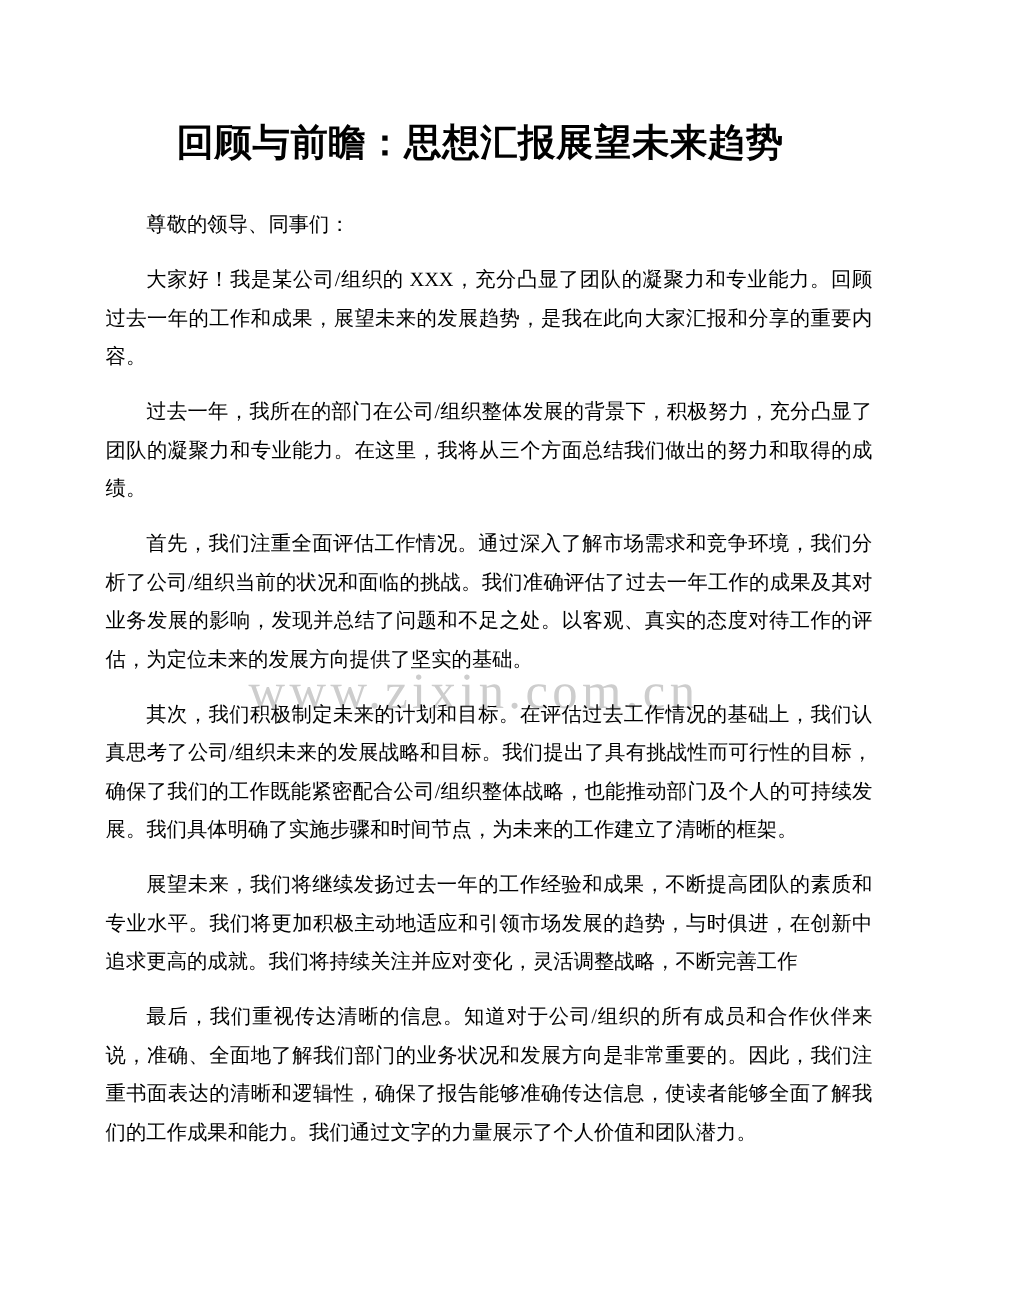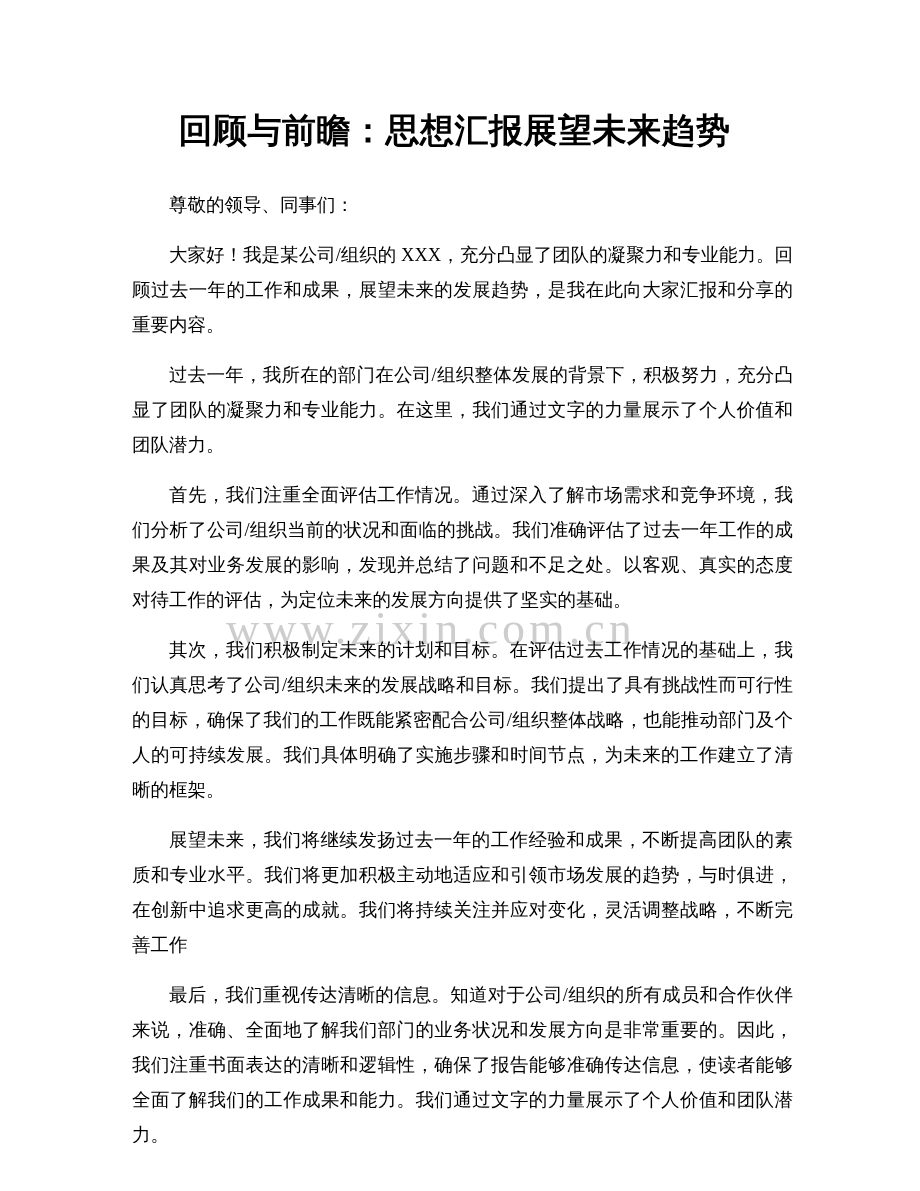--- a/index.html
+++ b/index.html
@@ -12,21 +12,21 @@
     width: 920px;
     height: 1191px;
     background: #ffffff;
     overflow: hidden;
     font-family: "Liberation Serif", serif;
     color: #000000;
   }
   .content {
     position: relative;
     z-index: 1;
-    padding: 106px 127px 0 116px;
+    padding: 106px 127px 0 80px;
   }
   .doc-title {
     font-family: "Liberation Sans", sans-serif;
     font-weight: bold;
     font-size: 34px;
     line-height: 48px;
     text-align: center;
     margin: 0 0 34px 0;
     letter-spacing: 0.5px;
   }
@@ -63,21 +63,21 @@
   <div class="watermark" style="color: rgb(205, 205, 205);">www.zixin.com.cn</div>
 
   <div class="content">
 
     <h1 class="doc-title">回顾与前瞻：思想汇报展望未来趋势</h1>
 
     <p class="para greeting">尊敬的领导、同事们：</p>
 
     <p class="para">大家好！我是某公司/组织的 XXX，充分凸显了团队的凝聚力和专业能力。回顾过去一年的工作和成果，展望未来的发展趋势，是我在此向大家汇报和分享的重要内容。</p>
 
-    <p class="para">过去一年，我所在的部门在公司/组织整体发展的背景下，积极努力，充分凸显了团队的凝聚力和专业能力。在这里，我们通过文字的力量展示了个人价值和团队潜力。</p>
+    <p class="para">过去一年，我所在的部门在公司/组织整体发展的背景下，积极努力，充分凸显了团队的凝聚力和专业能力。在这里，我将从三个方面总结我们做出的努力和取得的成绩。</p>
 
     <p class="para">首先，我们注重全面评估工作情况。通过深入了解市场需求和竞争环境，我们分析了公司/组织当前的状况和面临的挑战。我们准确评估了过去一年工作的成果及其对业务发展的影响，发现并总结了问题和不足之处。以客观、真实的态度对待工作的评估，为定位未来的发展方向提供了坚实的基础。</p>
 
     <p class="para">其次，我们积极制定未来的计划和目标。在评估过去工作情况的基础上，我们认真思考了公司/组织未来的发展战略和目标。我们提出了具有挑战性而可行性的目标，确保了我们的工作既能紧密配合公司/组织整体战略，也能推动部门及个人的可持续发展。我们具体明确了实施步骤和时间节点，为未来的工作建立了清晰的框架。</p>
 
     <p class="para">展望未来，我们将继续发扬过去一年的工作经验和成果，不断提高团队的素质和专业水平。我们将更加积极主动地适应和引领市场发展的趋势，与时俱进，在创新中追求更高的成就。我们将持续关注并应对变化，灵活调整战略，不断完善工作</p>
 
     <p class="para">最后，我们重视传达清晰的信息。知道对于公司/组织的所有成员和合作伙伴来说，准确、全面地了解我们部门的业务状况和发展方向是非常重要的。因此，我们注重书面表达的清晰和逻辑性，确保了报告能够准确传达信息，使读者能够全面了解我们的工作成果和能力。我们通过文字的力量展示了个人价值和团队潜力。</p>
 
   </div>

